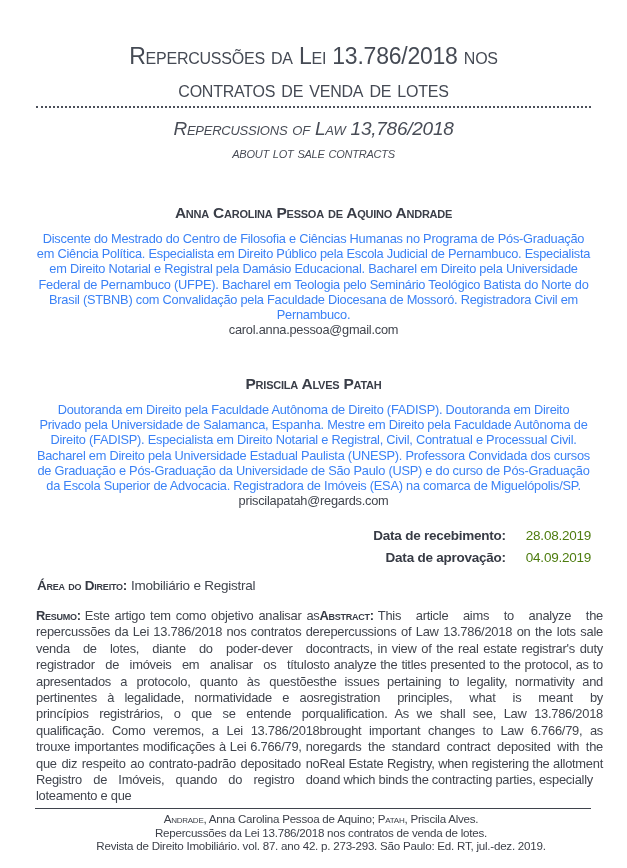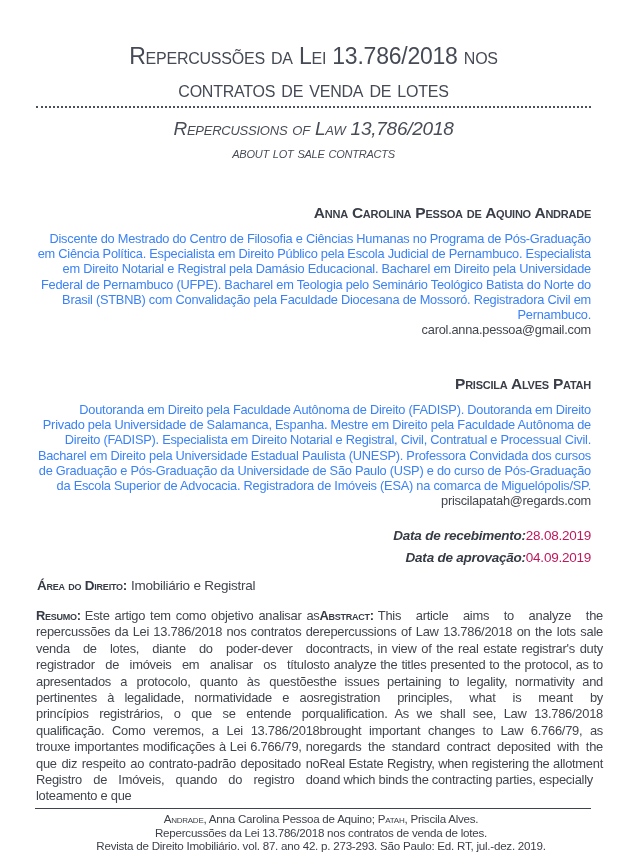--- a/index.html
+++ b/index.html
@@ -37,41 +37,41 @@
     top: 115px; left: 36px; right: 36px;
     text-align: center;
     font-style: italic;
     font-variant: small-caps;
     color: #484c56;
   }
   .title-en .l1 { font-size: 19px; line-height: 27px; }
   .title-en .l2 { font-size: 15px; line-height: 22px; }
 
   
-  .author-block { left: 36px; right: 36px; text-align: right; }
+  .author-block { left: 36px; right: 36px; text-align: center; }
   .author-name {
     font-variant: small-caps;
     font-weight: bold;
     font-size: 15.5px;
     color: #3a3e48;
     margin-bottom: 9px;
   }
   .author-bio {
     font-size: 12.8px;
     line-height: 15.2px;
     color: #3b82f6;
   }
   .author-email { font-size: 12.8px; line-height: 15.2px; color: #41454e; }
   .author1 { top: 204px; }
   .author2 { top: 375px; }
 
   
   .dates { top: 525px; left: 36px; right: 36px; text-align: right; font-size: 13.5px; line-height: 22px; }
-  .dates .lbl { font-weight: bold; color: #373b45; margin-right: 0; font-style: italic; }
-  .dates .val { color: #be185d; }
+  .dates .lbl { font-weight: bold; color: #373b45; margin-right: 20px; }
+  .dates .val { color: #4d7c0f; }
 
   
   .area { top: 578px; left: 37px; right: 36px; font-size: 13.5px; }
   .area .lbl { font-weight: bold; font-variant: small-caps; color: #373b45; margin-right: 4px; }
   .area .val { color: #41454e; }
 
   
   .cols { top: 608px; left: 36px; right: 24px; display: flex; }
   .col {
     flex: 1 1 0;

